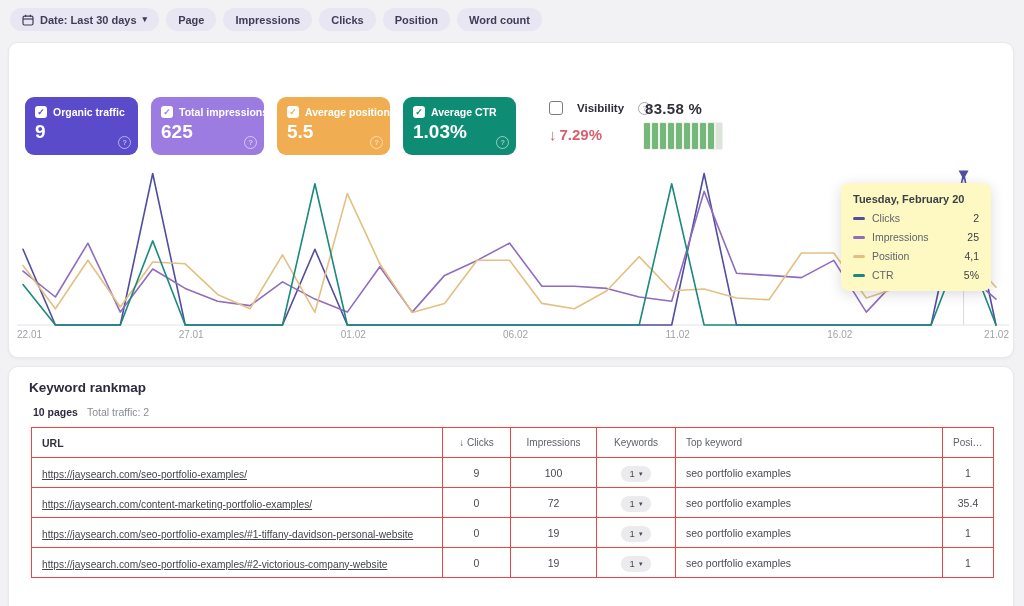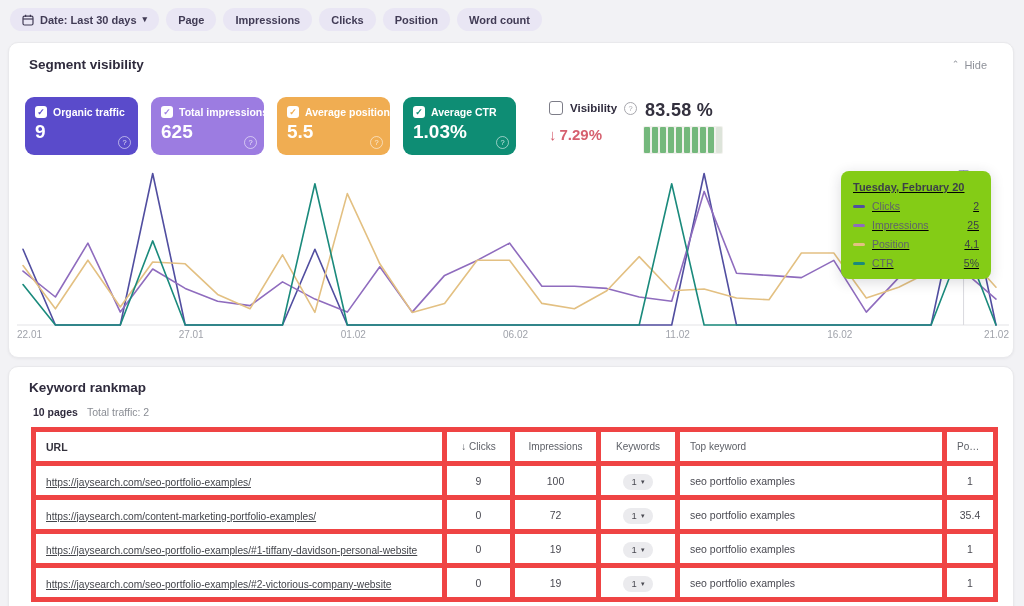--- a/index.html
+++ b/index.html
@@ -30,46 +30,46 @@
   .mc-top{display:flex;align-items:center;gap:6px;}
   .mc-check{width:12px;height:12px;background:#fff;border-radius:3px;font-size:9px;line-height:12px;
             text-align:center;font-weight:bold;flex:0 0 auto;}
   .mc-label{font-size:10.5px;font-weight:bold;white-space:nowrap;}
   .mc-value{font-size:19px;font-weight:bold;margin-top:3px;}
   .mc-help{position:absolute;right:7px;bottom:6px;width:11px;height:11px;
            border:1px solid rgba(255,255,255,.55);border-radius:50%;font-size:7.5px;line-height:11px;
            text-align:center;color:rgba(255,255,255,.8);}
   
   .vis-block{position:absolute;top:58px;left:540px;}
-  .vis-top{display:flex;gap:7px;align-items:center;}
+  .vis-top{display:flex;gap:14px;align-items:center;}
   .vis-check{width:12px;height:12px;border:1.5px solid #7d7d88;border-radius:3px;background:#fff;cursor:pointer;}
   .vis-label{font-size:11.5px;font-weight:bold;color:#2f2b3d;}
   .help-dot{width:11px;height:11px;border:1px solid #a7a7ad;color:#a7a7ad;border-radius:50%;
             font-size:7.5px;text-align:center;line-height:11px;}
   .vis-change{margin-top:11px;font-size:15px;font-weight:bold;display:flex;gap:3px;align-items:center;}
   .gauge{position:absolute;top:57px;left:634px;}
-  .gauge-value{font-size:18px;font-weight:bold;color:#33303e;letter-spacing:.3px;padding-left:2px;}
+  .gauge-value{font-size:15px;font-weight:bold;color:#33303e;letter-spacing:.3px;padding-left:2px;}
   .gauge-bars{margin-top:5px;display:flex;gap:2px;background:#f1f1ed;padding:1px;border-radius:2px;width:fit-content;}
   .gbar{width:6px;height:26px;border-radius:1px;}
   
   .chart-svg{position:absolute;left:8px;top:123px;}
-  .tooltip{position:absolute;left:832px;top:128px;width:126px;background:#84cc16;border-radius:8px;
-           box-shadow:0 3px 14px rgba(30,30,50,.16);padding:10px 12px;z-index:5;text-decoration:underline;}
+  .tooltip{position:absolute;left:832px;top:140px;width:126px;background:#fef9c3;border-radius:8px;
+           box-shadow:0 3px 14px rgba(30,30,50,.16);padding:10px 12px;z-index:5;}
   .tt-title{font-size:11px;font-weight:bold;color:#3c4048;white-space:nowrap;margin-bottom:4px;}
   .tt-row{display:flex;align-items:center;gap:7px;margin-top:7px;font-size:10.5px;color:#5f636b;}
   .tt-dash{width:12px;height:3px;border-radius:2px;flex:0 0 auto;}
   .tt-val{margin-left:auto;color:#3c4048;}
   
   .tabs{display:flex;gap:24px;padding:0 24px;margin-top:9px;border-bottom:1px solid #ebebee;}
   .tab{font-size:11.5px;padding:6px 2px 8px 2px;color:#6b6e76;cursor:pointer;border-bottom:2px solid transparent;}
   .tab.active{color:#2f2b3d;font-weight:bold;border-bottom-color:#3a5a4e;}
   .summary{padding:11px 24px 9px 24px;font-size:10.5px;color:#8a8d94;}
   .summary b{color:#2f2b3d;margin-right:9px;font-size:10.5px;}
   table.rank{border-collapse:collapse;margin-left:22px;width:962px;table-layout:fixed;background:#fff;}
-  table.rank th,table.rank td{border:5px solid #ef4444;height:29px;padding:0 10px;overflow:hidden;
+  table.rank th,table.rank td{border:1px solid #ef4444;height:29px;padding:0 10px;overflow:hidden;
         white-space:nowrap;text-overflow:ellipsis;}
   table.rank th{font-weight:normal;color:#5c5f66;font-size:10px;text-align:center;}
   table.rank th.url-h{text-align:left;font-weight:bold;color:#33313c;font-size:10.5px;}
   td.num{text-align:center;color:#4a4a52;font-size:10.5px;}
   td.url a{color:#43454b;font-size:10.2px;text-decoration:underline;}
   td.topkw{color:#4a4a52;font-size:10.5px;text-align:left;}
   td.kw{text-align:center;}
   .kw-pill{display:inline-flex;align-items:center;gap:4px;background:#ebebee;border-radius:10px;
            padding:2.5px 9px;font-size:9.5px;color:#4a4a52;cursor:pointer;}
   .kw-pill .chev{font-size:7px;}
@@ -103,27 +103,20 @@
       </button>
       <button class="chip">
         <span>Position</span>
       </button>
       <button class="chip">
         <span>Word count</span>
       </button>
     </div>
 
   <section class="panel panel-segment">
-    <div class="panel-head">
-      <h2>Segment visibility</h2>
-      <button class="hide-btn">
-        <span class="chev">⌃</span>
-        <span>Hide</span>
-      </button>
-    </div>
 
     <div class="cards-row" id="cards">
         <div class="metric-card" style="background: rgb(90, 75, 203);">
           <div class="mc-top">
             <span class="mc-check" style="color:#5a4bcb">✓</span>
             <span class="mc-label">Organic traffic</span>
           </div>
           <div class="mc-value">9</div>
           <span class="mc-help">?</span>
         </div>

